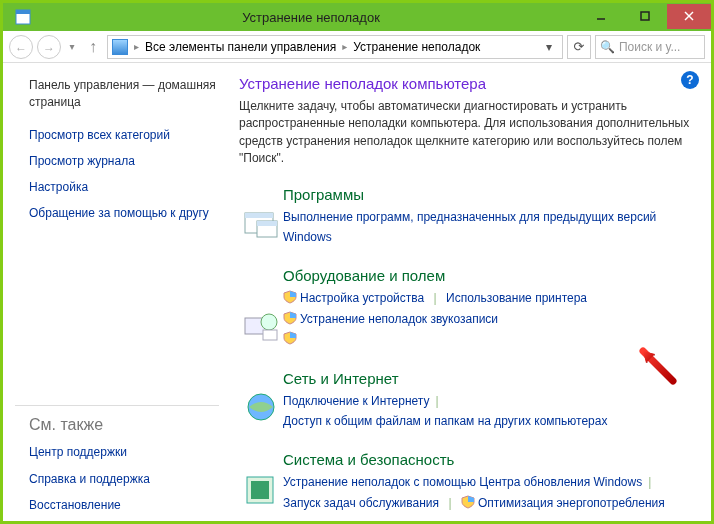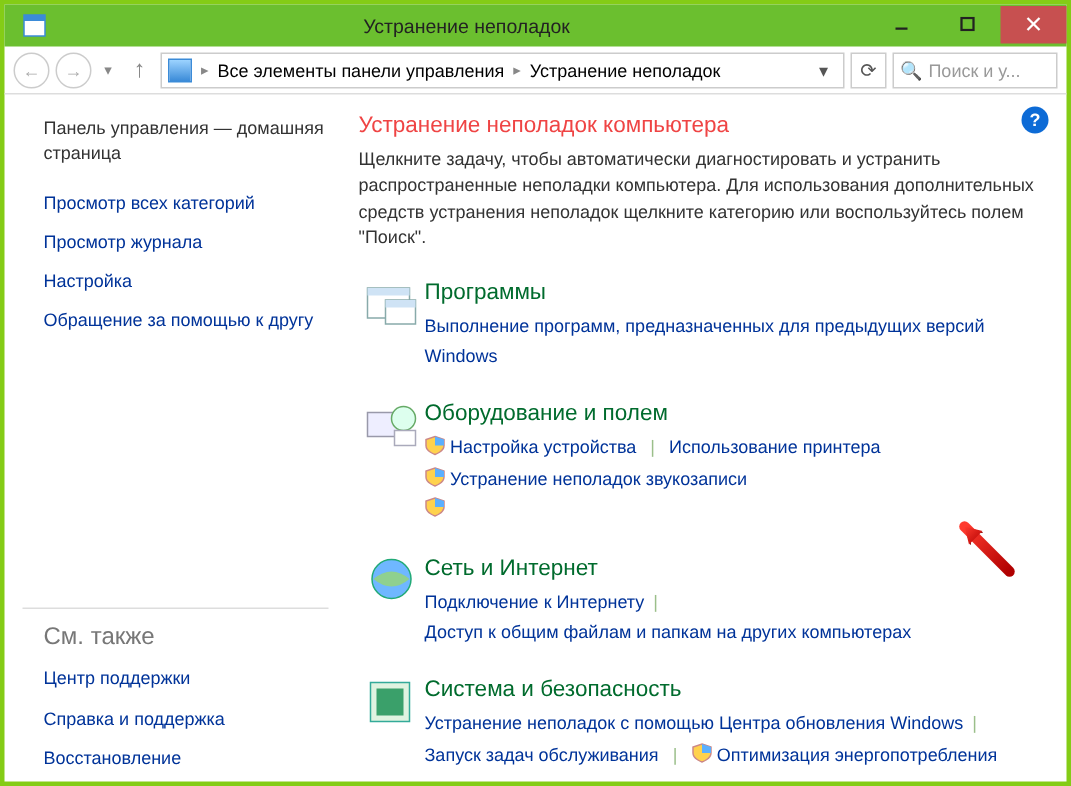--- a/index.html
+++ b/index.html
@@ -23,23 +23,23 @@
   .search { width:110px; height:24px; border:1px solid #ccc; display:flex; align-items:center; padding:0 4px; font-size:12px; gap:4px;}
   .search .ph { color:#999; overflow:hidden; white-space:nowrap; text-overflow:ellipsis; flex:1;}
   .body { flex:1; display:flex; overflow:hidden; }
   .sidebar { width:226px; padding:14px 10px 0 26px; font-size:12px; color:#003399; }
   .cp-home { color:#333; margin-bottom:16px; line-height:1.4; }
   .side-link { margin-bottom:10px; color:#003399; cursor:pointer; line-height:1.35;}
   .side-divider { border-top:1px solid #ddd; margin:24px 0 10px -14px; }
   .see-also-h { color:#777; font-size:16px; margin-bottom:10px;}
   .main { flex:1; padding:12px 14px 10px 10px; overflow:hidden; position:relative;}
   .help-icon { position:absolute; top:8px; right:12px; width:18px; height:18px; border-radius:50%; background:#0d6bd6; color:#fff; font-size:12px; display:flex; align-items:center; justify-content:center; font-weight:bold;}
-  .main h1 { font-size:15px; color:#ef4444; font-weight:normal; margin:0 0 6px; }
+  .main h1 { font-size:15px; color:#6d28d9; font-weight:normal; margin:0 0 6px; }
   .intro { font-size:12px; color:#333; line-height:1.45; margin-bottom:18px;}
-  .cat { display:flex; margin-bottom:20px; }
+  .cat { display:flex; margin-bottom:20px;align-items:flex-end; }
   .cat-icon { width:44px; height:40px; flex-shrink:0; display:flex; align-items:flex-start; justify-content:center;}
   .cat-body { flex:1; }
   .cat-title { font-size:15px; color:#006b2d; margin-bottom:4px; }
   .cat-links { font-size:12px; line-height:1.7;}
   .cat-links a { color:#003399; text-decoration:none; cursor:pointer;}
   .cat-links .sep { color:#9bbf8a; margin:0 6px;}
   .shield { display:inline-block; width:14px; height:14px; vertical-align:-2px; margin-right:3px;}
   .ptr-arrow { position:absolute; left:410px; top:284px; pointer-events:none; }
   svg { display:block; }
 </style>

